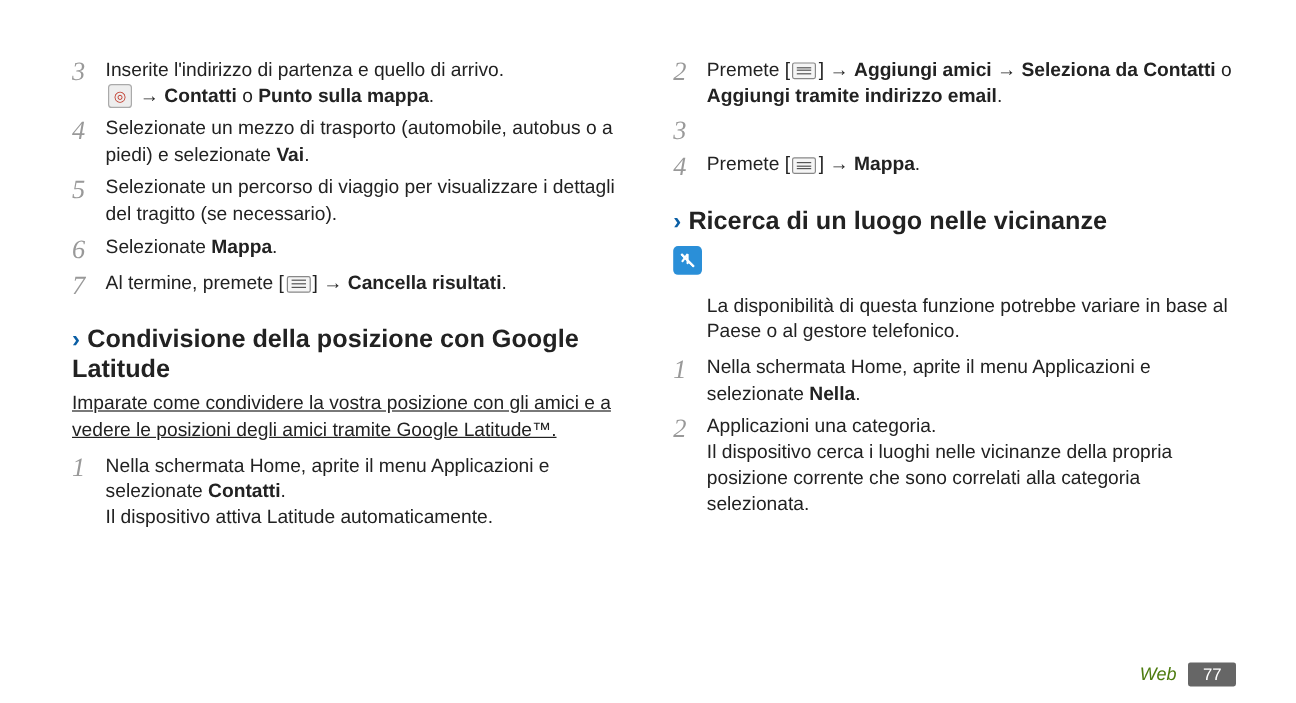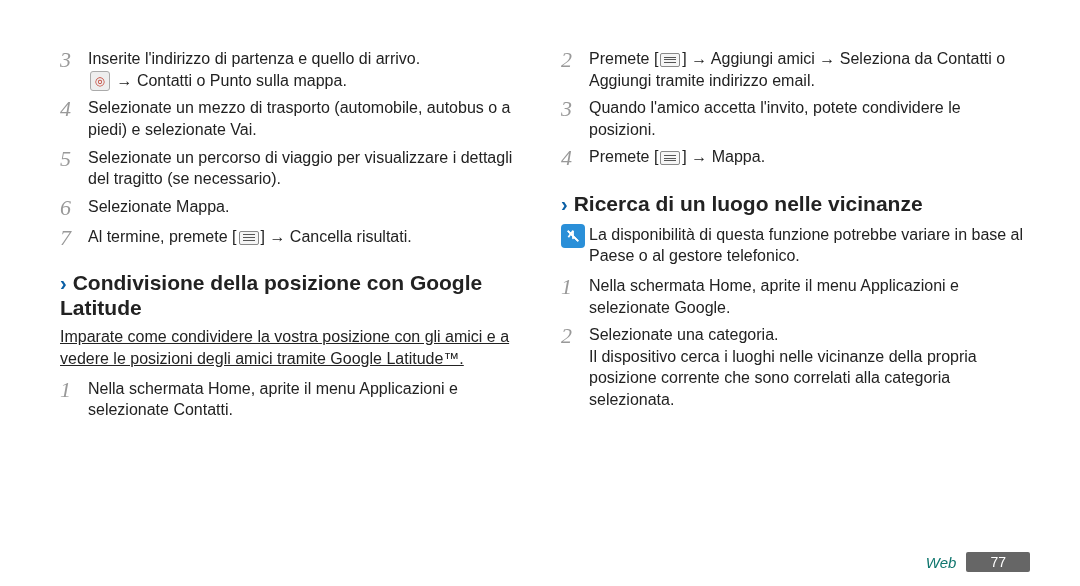--- a/index.html
+++ b/index.html
@@ -43,21 +43,21 @@
     text-align: left;
   }
   .step-body {
     flex: 1;
     line-height: 1.35;
   }
   .step-body p {
     margin: 0;
   }
   b {
-    font-weight: normal;
+    font-weight: bold;
   }
   h3.section {
     margin: 14px 0 6px 0;
     font-size: 21px;
     font-weight: bold;
     line-height: 1.2;
   }
   .chevron {
     color: #0b5fa5;
     font-weight: bold;
@@ -122,38 +122,39 @@
     align-items: center;
     justify-content: center;
   }
   .note-icon-box svg {
     width: 14px;
     height: 14px;
   }
   .note-text {
     flex: 1;
     line-height: 1.35;
+    margin-top: 40px;
   }
   .footer {
     position: absolute;
     right: 50px;
     bottom: 14px;
     display: flex;
     align-items: center;
     gap: 10px;
     font-size: 15px;
   }
   .footer .section-name {
     font-style: italic;
-    color: #0f766e;
+    color: #4d7c0f;
   }
   .footer .pagebox {
     background: #666;
     color: #fff;
-    padding: 2px 24px;
+    padding: 2px 12px;
     border-radius: 2px;
     font-size: 14px;
   }
 </style>
 </head>
 <body>
 
 <div class="page">
 
   <div class="col">
@@ -218,20 +219,21 @@
       <span class="chevron">›</span><span>Condivisione della posizione con Google Latitude</span>
     </h3>
     <p class="intro">Imparate come condividere la vostra posizione con gli amici e a vedere le posizioni degli amici tramite Google Latitude™.</p>
 
     <div class="step">
       <div class="step-num">1</div>
       <div class="step-body">
         <p>
           <span>Nella schermata Home, aprite il menu Applicazioni e selezionate </span><b>Contatti</b><span>.</span>
         </p>
+        <p>Il dispositivo attiva Latitude automaticamente.</p>
       </div>
     </div>
 
   </div>
 
   <div class="col">
 
     <div class="step">
       <div class="step-num">2</div>
       <div class="step-body">
@@ -243,21 +245,20 @@
                 <span></span>
               </span>
             </span><span>] → </span><b>Aggiungi amici</b><span> → </span><b>Seleziona da Contatti</b><span> o </span><b>Aggiungi tramite indirizzo email</b><span>.</span>
         </p>
       </div>
     </div>
 
     <div class="step">
       <div class="step-num">3</div>
       <div class="step-body">
-        <p>Quando l'amico accetta l'invito, potete condividere le posizioni.</p>
       </div>
     </div>
 
     <div class="step">
       <div class="step-num">4</div>
       <div class="step-body">
         <p>
           <span>Premete [</span><span class="inline-icon">
               <span class="menu-icon">
                 <span></span>
@@ -283,29 +284,29 @@
           </svg>
         </div>
       </div>
       <div class="note-text">La disponibilità di questa funzione potrebbe variare in base al Paese o al gestore telefonico.</div>
     </div>
 
     <div class="step">
       <div class="step-num">1</div>
       <div class="step-body">
         <p>
-          <span>Nella schermata Home, aprite il menu Applicazioni e selezionate </span><b>Google</b><span>.</span>
+          <span>Nella schermata Home, aprite il menu Applicazioni e selezionate </span><b>Nella</b><span>.</span>
         </p>
       </div>
     </div>
 
     <div class="step">
       <div class="step-num">2</div>
       <div class="step-body">
-        <p>Selezionate una categoria.</p>
+        <p>Applicazioni una categoria.</p>
         <p>Il dispositivo cerca i luoghi nelle vicinanze della propria posizione corrente che sono correlati alla categoria selezionata.</p>
       </div>
     </div>
 
   </div>
 
 </div>
 
 <div class="footer">
   <span class="section-name">Web</span>

